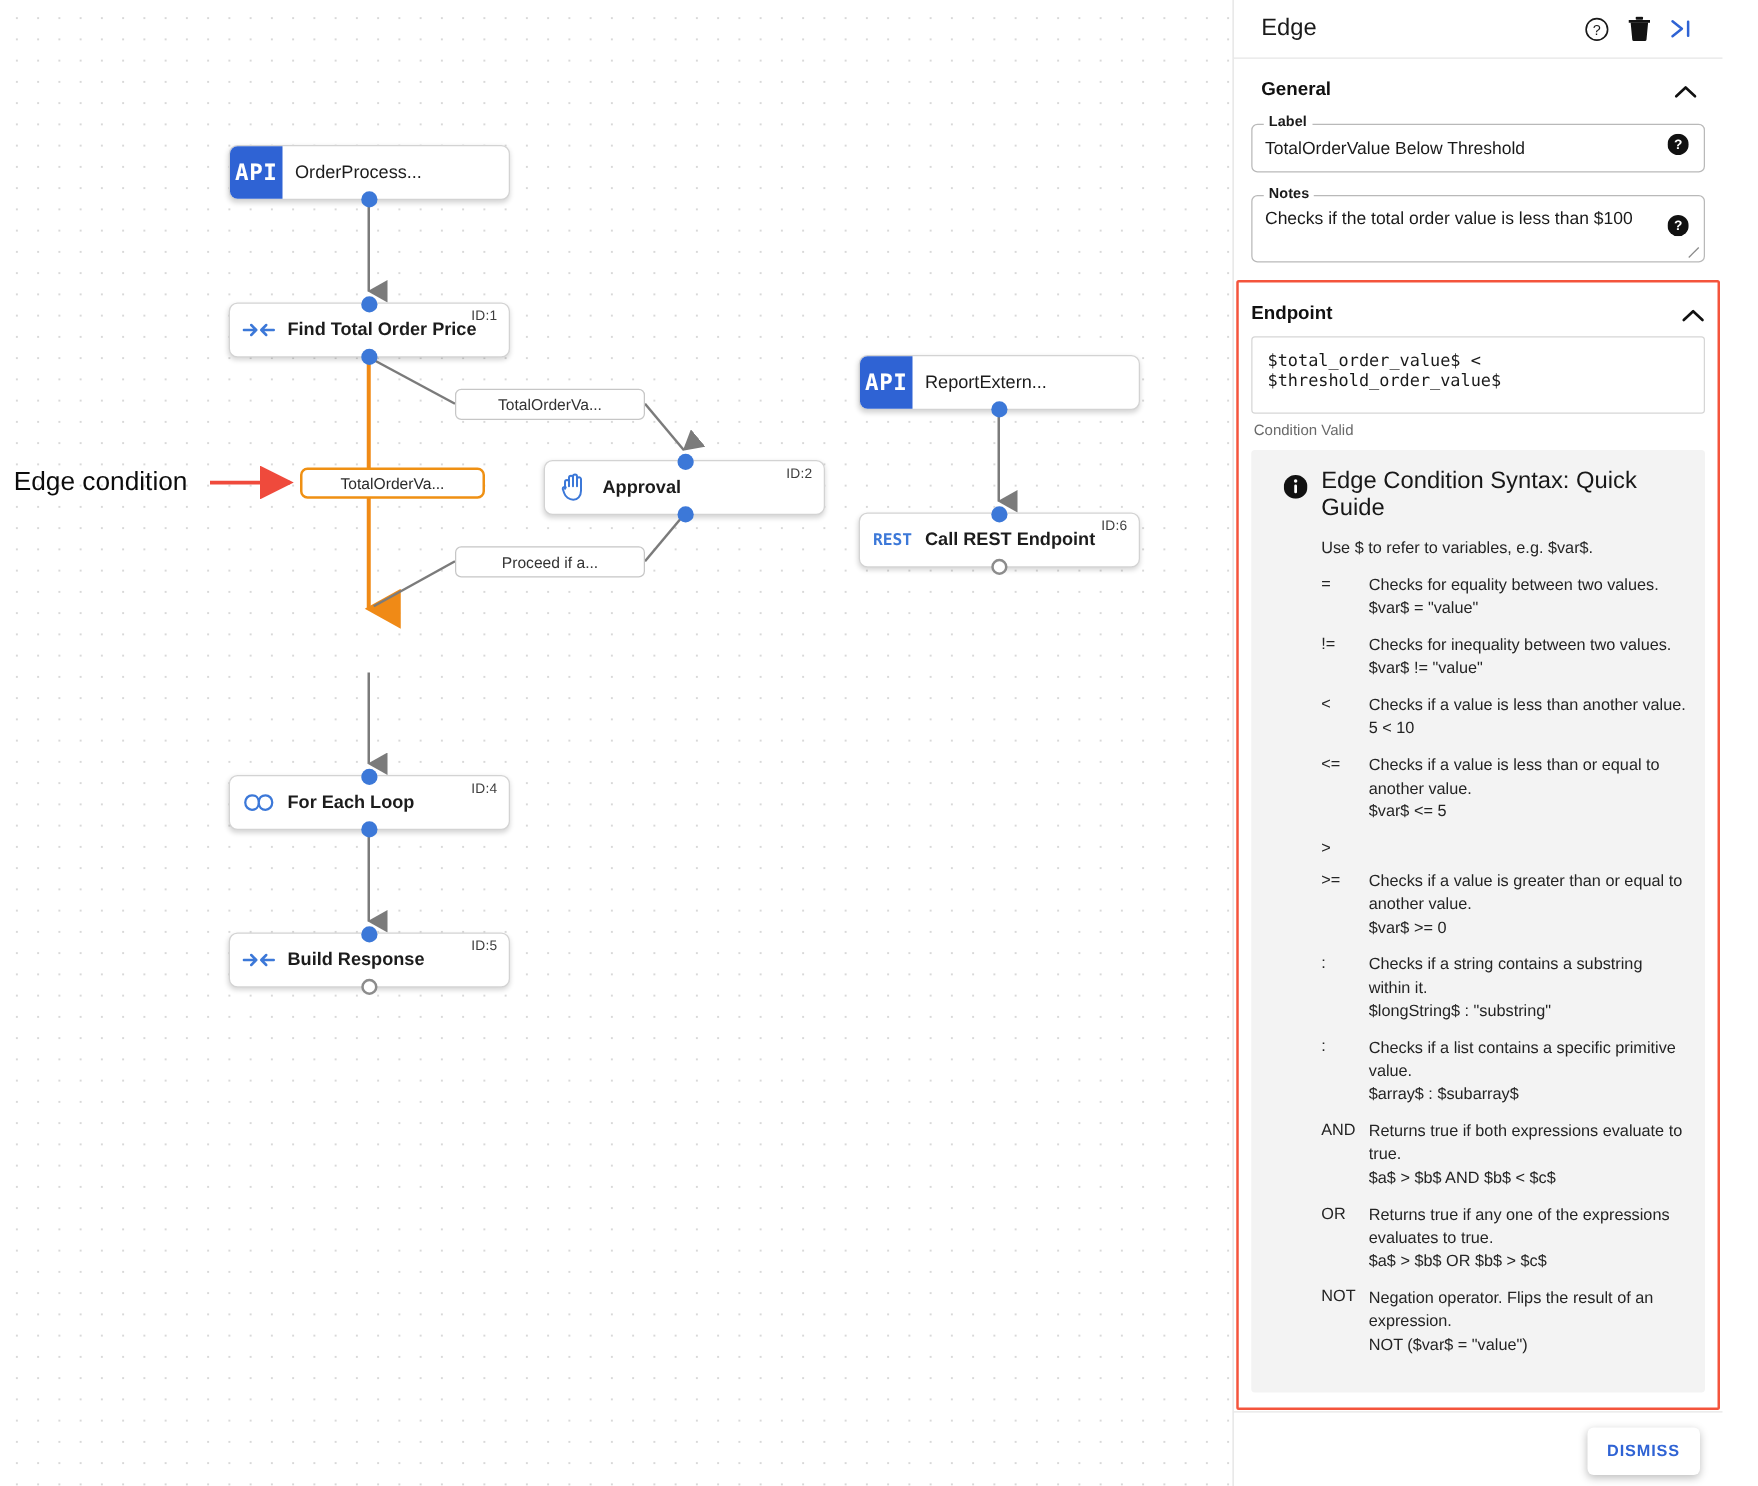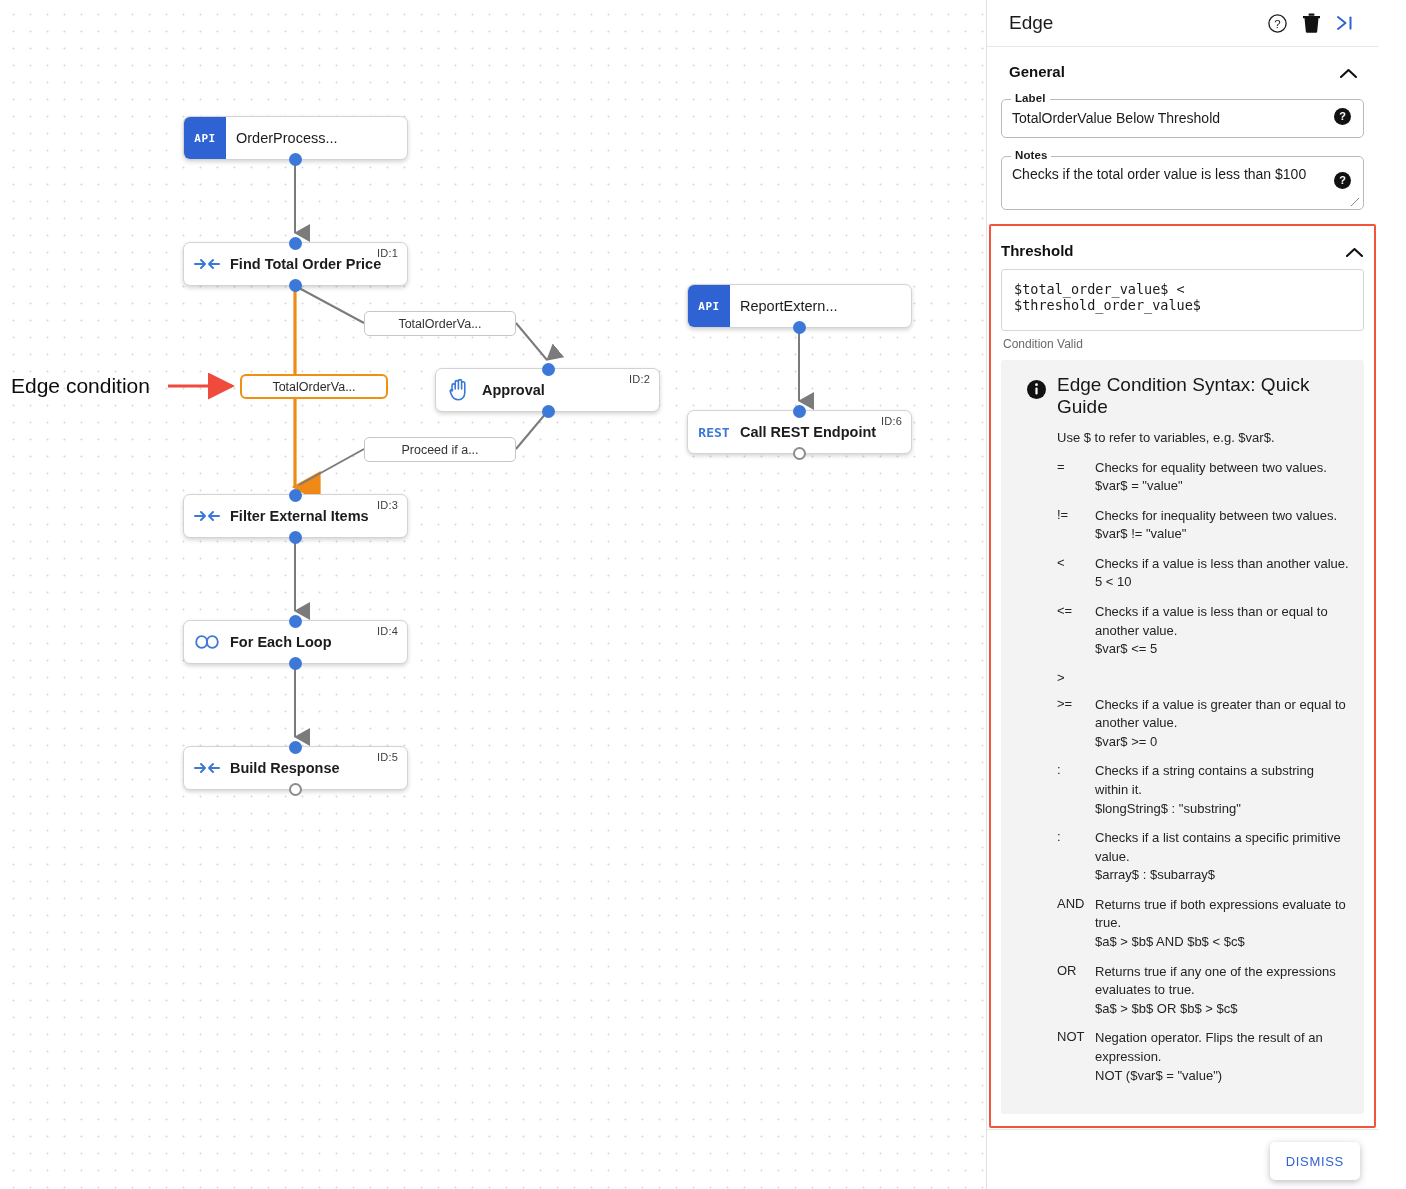--- a/index.html
+++ b/index.html
@@ -38,21 +38,21 @@
     display: flex; align-items: center;
     overflow: visible;
   }
   .node-badge {
     width: 42px; height: 100%;
     background: #2f63d4;
     border-radius: 6px 0 0 6px;
     display: flex; align-items: center; justify-content: center;
     color: #fff;
     font-family: "DejaVu Sans Mono", monospace;
-    font-size: 11px; font-weight: 700;
+    font-size: 18px; font-weight: 700;
     letter-spacing: 0.5px;
   }
   .node-icon {
     width: 46px; height: 100%;
     display: flex; align-items: center; justify-content: center;
     color: #3c78d8;
   }
   .node-title {
     font-size: 14.5px;
     font-weight: 700;
@@ -254,21 +254,21 @@
     top: 12px;
     background: #ffffff;
     border-radius: 5px;
     box-shadow: 0 2px 7px rgba(0,0,0,0.26);
     padding: 10px 16px;
     cursor: pointer;
   }
   #dismiss-card span {
     color: #2f63d4;
     font-size: 13px;
-    font-weight: 400;
+    font-weight: 700;
     letter-spacing: 0.7px;
   }
 </style>
 </head>
 <body>
 
 <div id="app">
 
   <div id="canvas">
 
@@ -330,32 +330,20 @@
         <svg width="22" height="24" viewBox="0 0 22 24">
           <path d="M4,13 L4,7.5 A1.6,1.6 0 0 1 7.2,7.5 L7.2,11 L7.2,4.2 A1.6,1.6 0 0 1 10.4,4.2 L10.4,11 L10.4,3.2 A1.6,1.6 0 0 1 13.6,3.2 L13.6,11 L13.6,5.4 A1.6,1.6 0 0 1 16.8,5.4 L16.8,14.5 C16.8,19 14,21.8 10.6,21.8 C7.2,21.8 4.3,19.4 3.4,16.6 L2.2,13.2 A1.5,1.5 0 0 1 4.6,11.9 Z" fill="#ffffff" stroke="#3c78d8" stroke-width="1.6" stroke-linejoin="round"></path>
         </svg>
       </div>
       <div class="node-title">Approval</div>
       <div class="node-id">ID:2</div>
       <div class="port top" style="left:112px;"></div>
       <div class="port bottom" style="left:112px;"></div>
     </div>
 
-    <div class="node" style="left:183px; top:494px; width:225px;">
-      <div class="node-icon">
-        <svg width="26" height="16" viewBox="0 0 26 16">
-          <path d="M1,8 L11,8 M7,4 L11,8 L7,12" stroke="#3c78d8" stroke-width="2" fill="none" stroke-linecap="round" stroke-linejoin="round"></path>
-          <path d="M25,8 L15,8 M19,4 L15,8 L19,12" stroke="#3c78d8" stroke-width="2" fill="none" stroke-linecap="round" stroke-linejoin="round"></path>
-        </svg>
-      </div>
-      <div class="node-title">Filter External Items</div>
-      <div class="node-id">ID:3</div>
-      <div class="port top"></div>
-      <div class="port bottom"></div>
-    </div>
 
     <div class="node" style="left:183px; top:620px; width:225px;">
       <div class="node-icon">
         <svg width="28" height="16" viewBox="0 0 28 16">
           <path d="M14,8 C14,4.3 11.6,2.2 8.6,2.2 C5.6,2.2 3.2,4.8 3.2,8 C3.2,11.2 5.6,13.8 8.6,13.8 C11.6,13.8 14,11.7 14,8 C14,4.3 16.4,2.2 19.4,2.2 C22.4,2.2 24.8,4.8 24.8,8 C24.8,11.2 22.4,13.8 19.4,13.8 C16.4,13.8 14,11.7 14,8 Z" fill="none" stroke="#3c78d8" stroke-width="1.8"></path>
         </svg>
       </div>
       <div class="node-title">For Each Loop</div>
       <div class="node-id">ID:4</div>
       <div class="port top"></div>
@@ -459,21 +447,21 @@
           <span class="resizer">
             <svg width="10" height="10" viewBox="0 0 10 10">
                 <path d="M9,1 L1,9" stroke="#8a8a8a" stroke-width="1"></path>
               </svg>
           </span>
         </div>
       </div>
 
       <div id="condition-block">
         <div class="section-head" style="padding-left:0; padding-right:0;">
-          <div class="label">Threshold</div>
+          <div class="label">Endpoint</div>
           <div class="chevron">
             <svg width="19" height="13" viewBox="0 0 19 13">
               <path d="M2,10 L9.5,3 L17,10" fill="none" stroke="#111" stroke-width="2.1" stroke-linecap="round" stroke-linejoin="round"></path>
             </svg>
           </div>
         </div>
 
         <div class="code-box">$total_order_value$ &lt; $threshold_order_value$</div>
 
         <div class="valid-note">Condition Valid</div>

